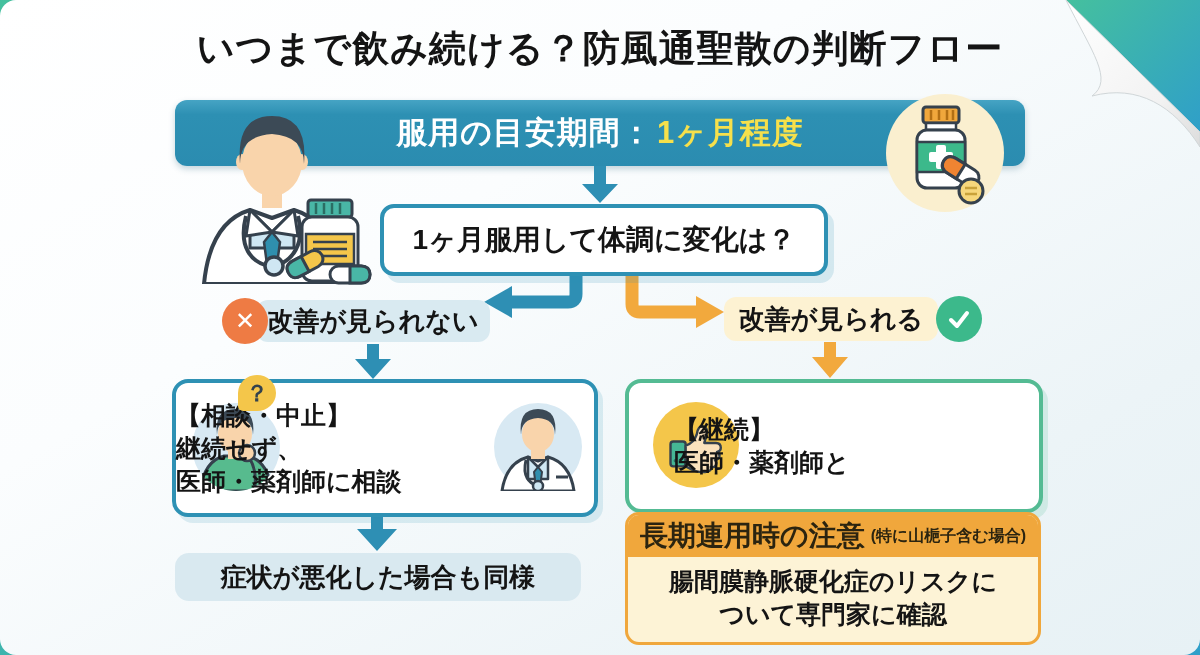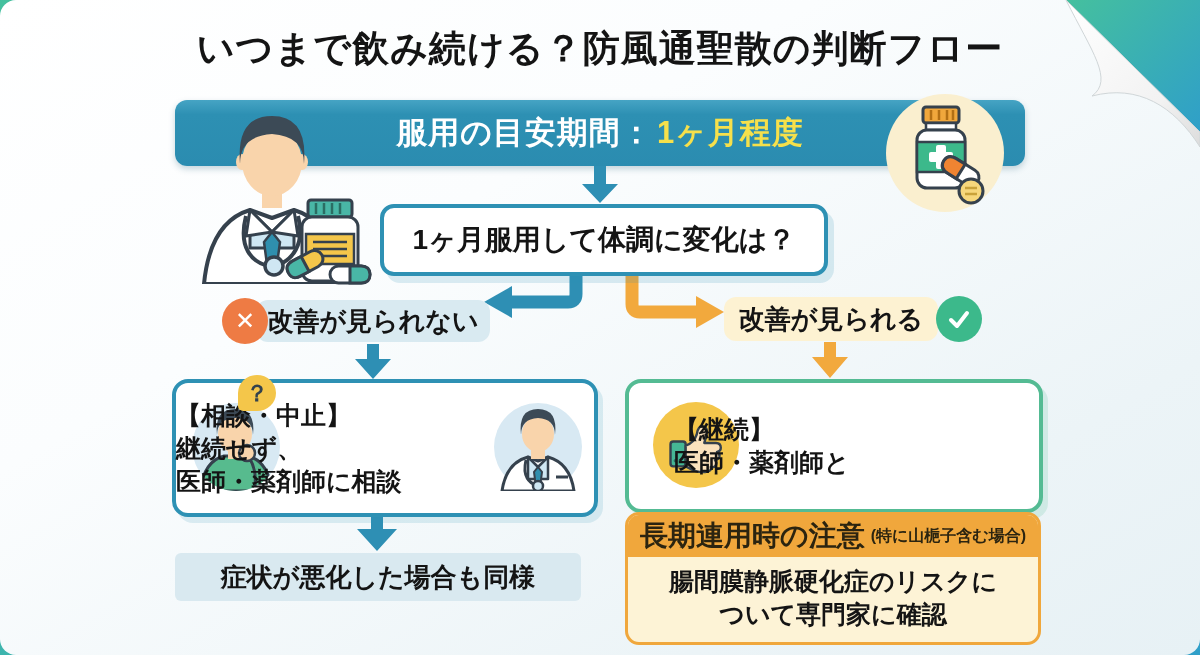--- a/index.html
+++ b/index.html
@@ -46,21 +46,21 @@
   .outcome-pos .txt{left:45px;width:340px;}
   .ill-circle{position:absolute;border-radius:50%;}
   .thinker-bg{left:16px;top:20px;width:88px;height:88px;background:#d8e9f3;}
   .smalldoc-bg{right:12px;top:20px;width:88px;height:88px;background:#d8e9f3;}
   .thumb-bg{left:24px;top:19px;width:86px;height:86px;background:#f4c64a;
         display:flex;align-items:center;justify-content:center;}
   .q-bubble{position:absolute;left:62px;top:-8px;width:38px;height:36px;background:#f4c64a;
         border-radius:50% 50% 50% 14%;display:flex;align-items:center;justify-content:center;
         font-size:23px;font-weight:900;color:#33424d;z-index:4;}
   .note-pill{position:absolute;left:175px;top:553px;width:406px;height:48px;background:#d9e9f0;
-        border-radius:6px;display:flex;align-items:center;justify-content:center;
+        border-radius:14px;display:flex;align-items:center;justify-content:center;
         font-size:26px;font-weight:800;color:#141414;z-index:2;}
   .caution{position:absolute;left:625px;top:512px;width:410px;border:3px solid #f0a73c;
         border-radius:14px;overflow:hidden;background:#fdf3d6;z-index:2;}
   .caution-head{background:#f0a73c;height:42px;display:flex;align-items:center;justify-content:center;
         gap:6px;color:#2b2410;}
   .caution-head .main{font-size:28px;font-weight:800;}
   .caution-head .sub{font-size:16px;font-weight:800;}
   .caution-body{padding:8px 6px 12px;text-align:center;font-size:25px;font-weight:800;
         color:#141414;line-height:1.3;}
 </style>

